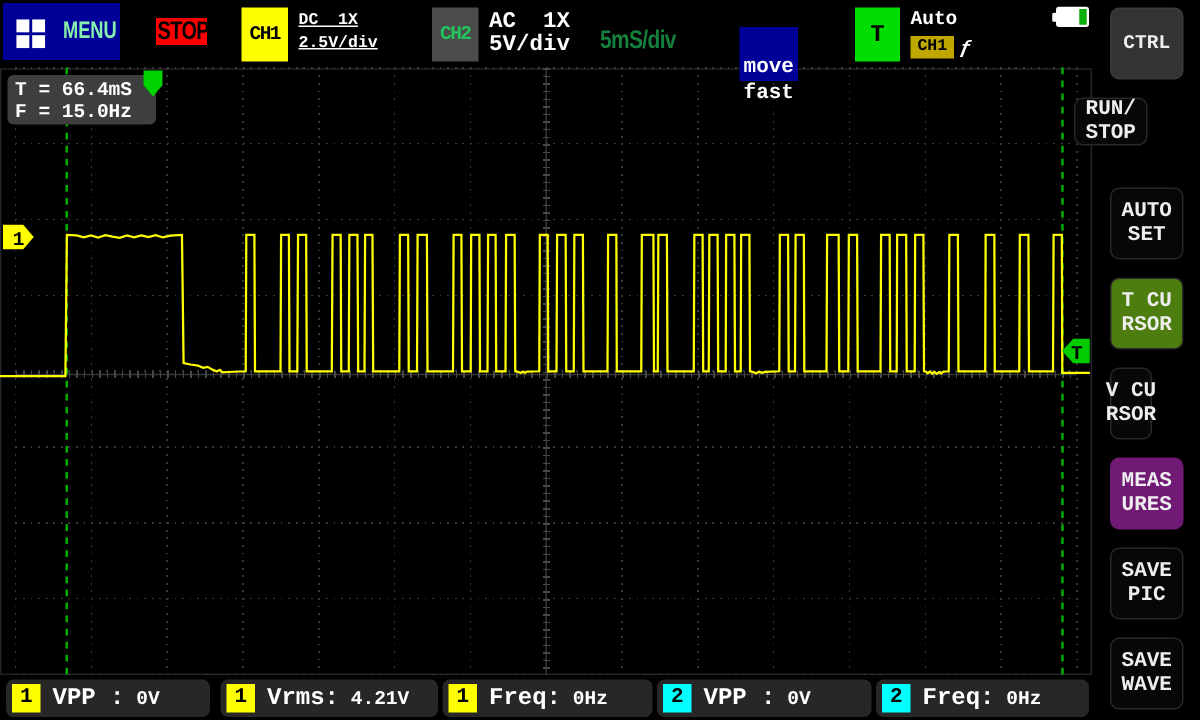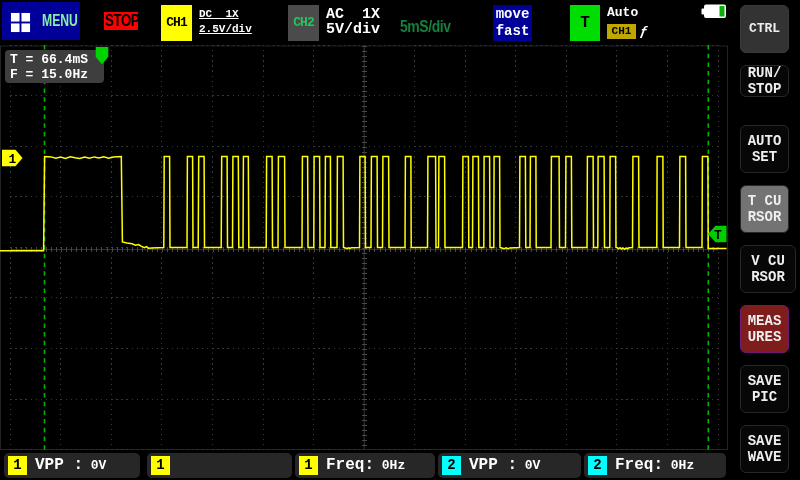--- a/index.html
+++ b/index.html
@@ -66,48 +66,49 @@
 <div class="abs" style="left:161px;top:5px;width:31px;height:36px;background:#ffff00;color:#000;font-size:13px;text-align:center;line-height:36px;letter-spacing:-1px;">CH1</div>
 <div class="abs" style="left:199px;top:7px;color:#fff;font-size:11px;line-height:15px;white-space:pre;text-decoration:underline;">DC  1X
 2.5V/div</div>
 
 <div class="abs" style="left:288px;top:5px;width:31px;height:36px;background:#4b4b4b;color:#22c55e;font-size:13px;text-align:center;line-height:36px;letter-spacing:-1px;">CH2</div>
 <div class="abs" style="left:326px;top:7px;color:#fff;font-size:15px;line-height:15px;white-space:pre;">AC  1X
 5V/div</div>
 
 <div class="abs" style="left:400px;top:17px;color:#15803d;font-size:17px;font-family:'Liberation Sans',sans-serif;"><span style="display:inline-block;transform:scaleX(0.82);transform-origin:0 0;letter-spacing:-0.5px;">5mS/div</span></div>
 
-<div class="abs" style="left:493px;top:5px;width:39px;height:36px;background:#000098;color:#fff;font-size:14px;text-align:center;line-height:17px;padding-top:1px;">move<br>fast</div>
+<div class="abs" style="left:493px;top:18px;width:39px;height:36px;background:#000098;color:#fff;font-size:14px;text-align:center;line-height:17px;padding-top:19px;">move<br>fast</div>
 
 <div class="abs" style="left:570px;top:5px;width:30px;height:36px;background:#00dd00;color:#000;font-size:16px;text-align:center;line-height:36px;">T</div>
 
 <div class="abs" style="left:607px;top:5px;color:#fff;font-size:13px;">Auto</div>
 <div class="abs" style="left:607px;top:24px;width:29px;height:15px;background:#bfa700;color:#000;font-size:11px;text-align:center;line-height:15px;">CH1</div>
 <div class="abs" style="left:640px;top:24px;color:#fff;font-size:13px;font-style:italic;">ƒ</div>
 
 <svg class="abs" style="left:700px;top:3px" width="28" height="17" viewBox="0 0 28 17">
   <rect x="4" y="1.5" width="22" height="13.5" rx="2" fill="#fff"></rect>
   <rect x="1.5" y="5.5" width="3" height="6" rx="1" fill="#fff"></rect>
   <rect x="19.5" y="3" width="5" height="10.5" fill="#0ab00a"></rect>
 </svg>
 
 <div class="abs" style="left:740px;top:5px;width:49px;height:48px;background:#333;border:1px solid #3a3a3a;border-radius:6px;color:#eee;font-size:13px;line-height:16px;text-align:center;display:flex;align-items:center;justify-content:center;">CTRL</div>
-<div class="abs" style="left:740px;top:65px;width:49px;height:32px;background:#070707;border:1px solid #282828;border-radius:6px;color:#eee;font-size:14px;line-height:16px;text-align:center;display:flex;align-items:center;justify-content:center;">RUN/<br>STOP</div>
+<div class="abs" style="left:716px;top:65px;width:49px;height:32px;background:#070707;border:1px solid #282828;border-radius:6px;color:#eee;font-size:14px;line-height:16px;text-align:center;display:flex;align-items:center;justify-content:center;">RUN/<br>STOP</div>
 <div class="abs" style="left:740px;top:125px;width:49px;height:48px;background:#070707;border:1px solid #282828;border-radius:6px;color:#eee;font-size:14px;line-height:16px;text-align:center;display:flex;align-items:center;justify-content:center;">AUTO<br>SET</div>
-<div class="abs" style="left:740px;top:185px;width:49px;height:48px;background:#737373;border:1px solid #282828;border-radius:6px;color:#eee;font-size:14px;line-height:16px;text-align:center;display:flex;align-items:center;justify-content:center;">T CU<br>RSOR</div>
-<div class="abs" style="left:740px;top:245px;width:56px;height:48px;background:#070707;border:1px solid #282828;border-radius:6px;color:#eee;font-size:14px;line-height:16px;text-align:center;display:flex;align-items:center;justify-content:center;">V CU<br>RSOR</div>
-<div class="abs" style="left:740px;top:305px;width:49px;height:48px;background:#7f1d1d;border:1px solid #701a75;border-radius:6px;color:#eee;font-size:14px;line-height:16px;text-align:center;display:flex;align-items:center;justify-content:center;">MEAS<br>URES</div>
+<div class="abs" style="left:740px;top:185px;width:49px;height:48px;background:#4d7c0f;border:1px solid #282828;border-radius:6px;color:#eee;font-size:14px;line-height:16px;text-align:center;display:flex;align-items:center;justify-content:center;">T CU<br>RSOR</div>
+<div class="abs" style="left:740px;top:245px;width:28px;height:48px;background:#070707;border:1px solid #282828;border-radius:6px;color:#eee;font-size:14px;line-height:16px;text-align:center;display:flex;align-items:center;justify-content:center;">V CU<br>RSOR</div>
+<div class="abs" style="left:740px;top:305px;width:49px;height:48px;background:#701a75;border:1px solid #701a75;border-radius:6px;color:#eee;font-size:14px;line-height:16px;text-align:center;display:flex;align-items:center;justify-content:center;">MEAS<br>URES</div>
 <div class="abs" style="left:740px;top:365px;width:49px;height:48px;background:#070707;border:1px solid #282828;border-radius:6px;color:#eee;font-size:14px;line-height:16px;text-align:center;display:flex;align-items:center;justify-content:center;">SAVE<br>PIC</div>
 <div class="abs" style="left:740px;top:425px;width:49px;height:48px;background:#070707;border:1px solid #282828;border-radius:6px;color:#eee;font-size:14px;line-height:16px;text-align:center;display:flex;align-items:center;justify-content:center;">SAVE<br>WAVE</div>
 <div class="abs" style="left:4px;top:453px;width:136px;height:25px;background:#272727;border-radius:5px;">
     <div class="abs" style="left:4px;top:3px;width:19px;height:19px;background:#ffff00;color:#000;font-size:14px;text-align:center;line-height:19px;">1</div>
     <div class="abs" style="left:31px;top:3px;color:#fff;font-size:16px;">VPP&nbsp;:<span style="font-size:13px;">&nbsp;0V</span></div>
   </div>
 <div class="abs" style="left:147px;top:453px;width:145px;height:25px;background:#272727;border-radius:5px;">
     <div class="abs" style="left:4px;top:3px;width:19px;height:19px;background:#ffff00;color:#000;font-size:14px;text-align:center;line-height:19px;">1</div>
+    <div class="abs" style="left:31px;top:3px;color:#fff;font-size:16px;">Vrms:<span style="font-size:13px;">&nbsp;4.21V</span></div>
   </div>
 <div class="abs" style="left:295px;top:453px;width:140px;height:25px;background:#272727;border-radius:5px;">
     <div class="abs" style="left:4px;top:3px;width:19px;height:19px;background:#ffff00;color:#000;font-size:14px;text-align:center;line-height:19px;">1</div>
     <div class="abs" style="left:31px;top:3px;color:#fff;font-size:16px;">Freq:<span style="font-size:13px;">&nbsp;0Hz</span></div>
   </div>
 <div class="abs" style="left:438px;top:453px;width:143px;height:25px;background:#272727;border-radius:5px;">
     <div class="abs" style="left:4px;top:3px;width:19px;height:19px;background:#00ffff;color:#000;font-size:14px;text-align:center;line-height:19px;">2</div>
     <div class="abs" style="left:31px;top:3px;color:#fff;font-size:16px;">VPP&nbsp;:<span style="font-size:13px;">&nbsp;0V</span></div>
   </div>
 <div class="abs" style="left:584px;top:453px;width:142px;height:25px;background:#272727;border-radius:5px;">

